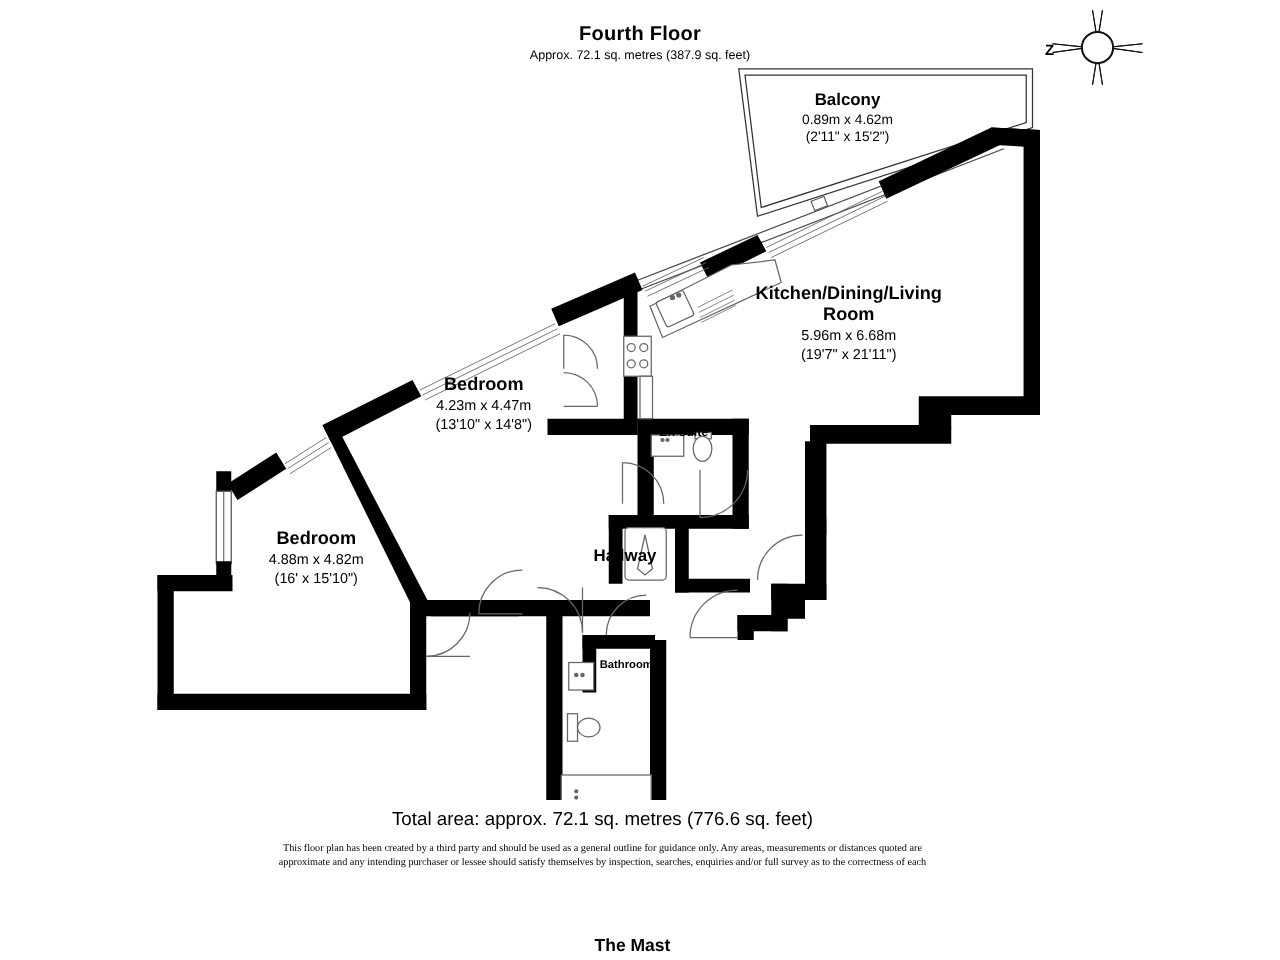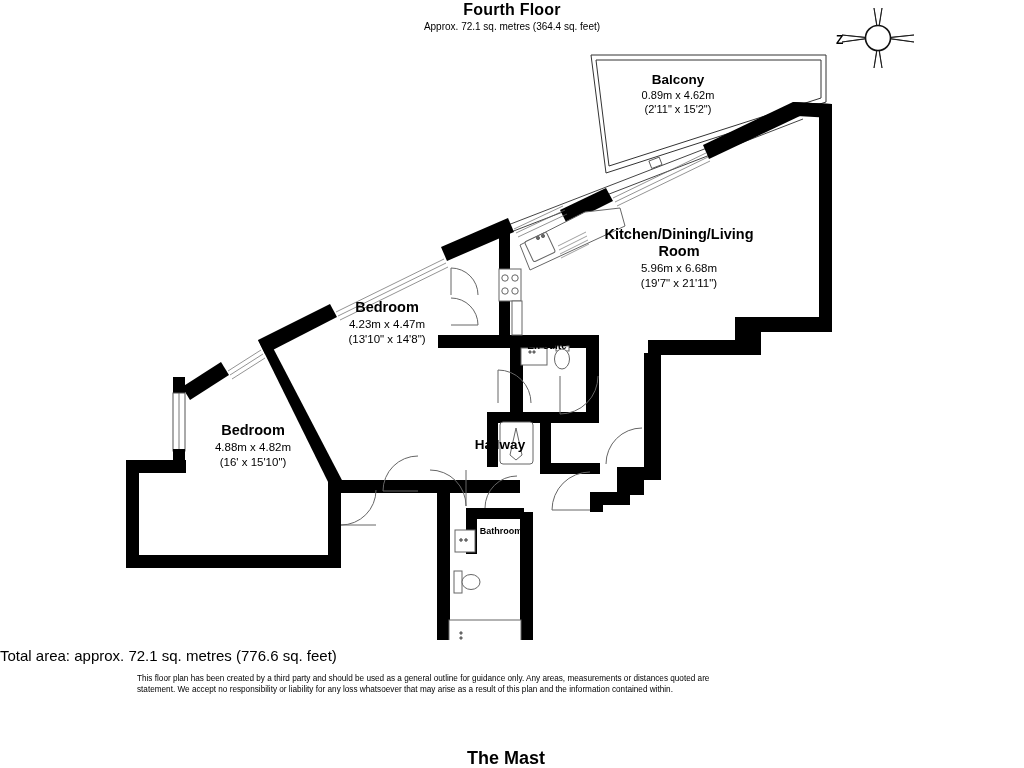--- a/index.html
+++ b/index.html
@@ -16,21 +16,21 @@
     overflow: hidden;
   }
   .page {
     position: relative;
     width: 1024px;
     height: 768px;
   }
   
   .header {
     position: absolute;
-    top: 0;
+    top: 18px;
     left: 0;
     width: 1024px;
     text-align: center;
   }
   .header-title {
     font-size: 16px;
     font-weight: bold;
     letter-spacing: 0.2px;
     line-height: 20px;
   }
@@ -53,59 +53,60 @@
     top: 40px;
     width: 1024px;
     height: 600px;
   }
   
   .footer {
     position: absolute;
     left: 0;
     top: 646px;
     width: 964px;
-    text-align: left;
+    text-align: center;
   }
   .total-area {
     font-size: 15px;
     line-height: 20px;
     margin-bottom: 7px;
   }
   .disclaimer {
     font-size: 8.2px;
     line-height: 11.4px;
     width: 690px;
     margin: 0 auto;
+    font-family: Liberation Serif, serif;
   }
   .credits {
     margin-top: 9px;
     font-size: 9px;
     line-height: 12.5px;
   }
   .building-name {
     position: absolute;
     left: 0;
     top: 748px;
     width: 1012px;
     text-align: center;
-    font-size: 18px;
+    font-size: 14px;
     font-weight: bold;
   }
   
   .rm-name { font-family: "Liberation Sans", sans-serif; font-weight: bold; }
   .rm-dim  { font-family: "Liberation Sans", sans-serif; }
 </style>
 </head>
 <body>
 
 <div class="page">
 
   <div class="header">
     <div class="header-title">Fourth Floor</div>
-    <div class="header-sub">Approx. 72.1 sq. metres (364.4 sq. feet)</div>
+    <div class="header-sub">Approx. 72.1 sq. metres (387.9 sq. feet)</div>
   </div>
 
   <div class="compass">
     <svg width="104" height="72" viewBox="0 0 104 72">
 
       <g fill="#111111" stroke="#111111" stroke-width="0.8">
         <path d="M62 6 L66 32 L70 6 L66 30 Z"></path>
         <path d="M62 66 L66 40 L70 66 L66 42 Z"></path>
         <path d="M30 33 L60 36 L30 40 L58 36 Z"></path>
         <path d="M102 33 L72 36 L102 40 L74 36 Z"></path>
@@ -349,21 +350,21 @@
         <text class="rm-name" x="501" y="494" text-anchor="middle" font-size="9">Bathroom</text>
       </g>
     </g>
 
   </svg>
 
   <div class="footer">
     <div class="total-area">Total area: approx. 72.1 sq. metres (776.6 sq. feet)</div>
     <div class="disclaimer">
       <div>This floor plan has been created by a third party and should be used as a general outline for guidance only. Any areas, measurements or distances quoted are</div>
-      <div>statement. We accept no responsibility or liability for any loss whatsoever that may arise as a result of this plan and the information contained within.</div>
+      <div>approximate and any intending purchaser or lessee should satisfy themselves by inspection, searches, enquiries and/or full survey as to the correctness of each</div>
     </div>
     <div class="credits">
     </div>
   </div>
 
   <div class="building-name">The Mast</div>
 
 </div>
 
 </body></html>

